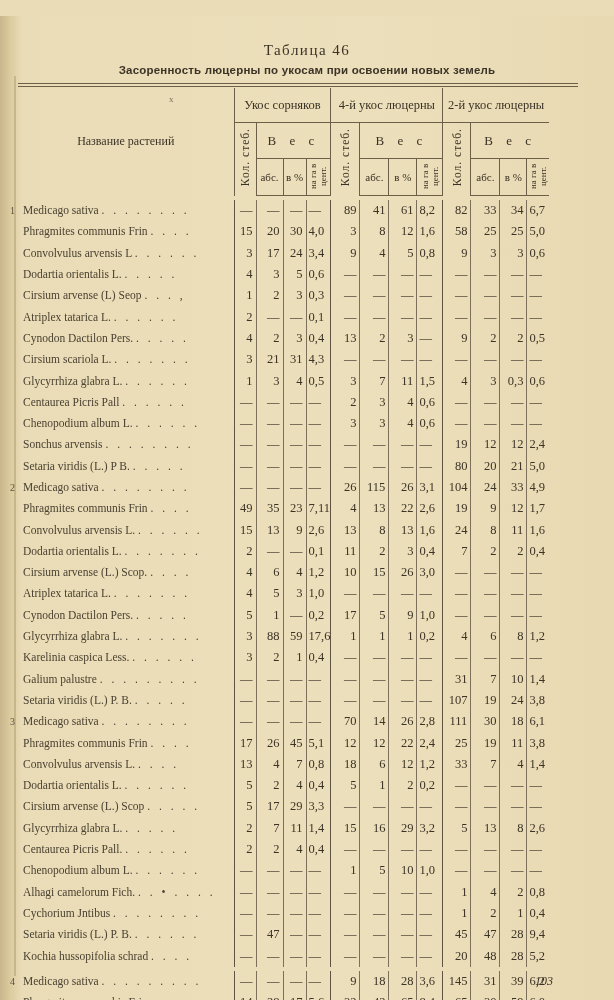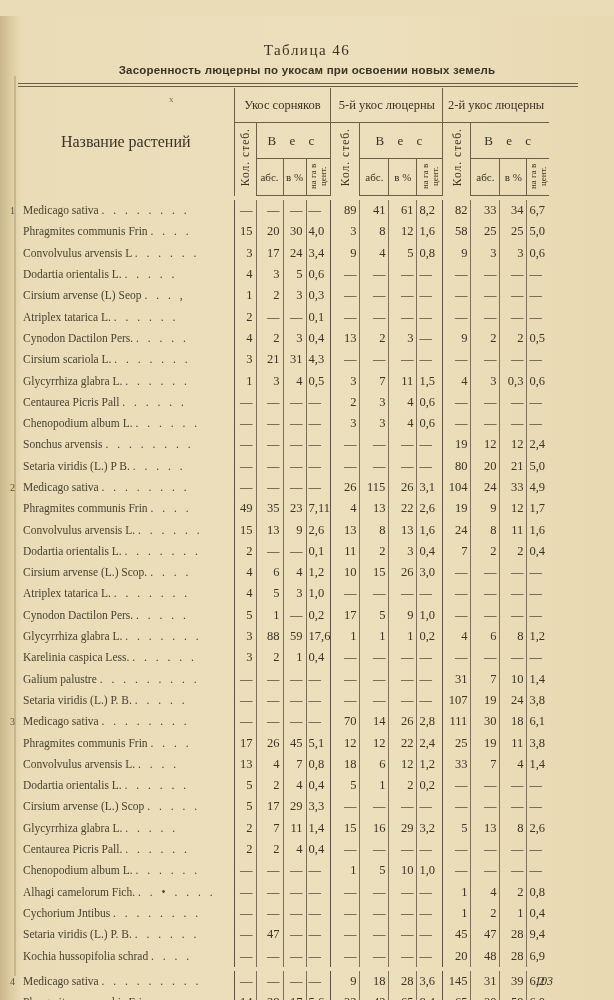--- a/index.html
+++ b/index.html
@@ -33,21 +33,21 @@
     font-size:12.5px; color:#3b3326;
   }
   table.t td, table.t th { padding:0; font-weight:normal; }
   .hdr th { border-left:1px solid #6b5f48; vertical-align:middle; text-align:center; }
   .hdr th.first { border-left:none; }
   .grp { height:34px; border-bottom:1px solid #6b5f48; font-size:12.5px; }
   .wes { height:35px; border-bottom:1px solid #6b5f48; font-size:13px; letter-spacing:5px; }
   .sub { height:34px; font-size:11px; }
   .vert { writing-mode:vertical-rl; transform:rotate(180deg); font-size:11.5px; letter-spacing:1px; }
   .vert.small { font-size:9px; letter-spacing:0; line-height:10px; }
-  .namehdr { font-size:16px; text-align:center; }
+  .namehdr { font-size:12px; text-align:center; }
   tr.hdr-last th { border-bottom:1px solid #6b5f48; }
 
   tr.row td { height:21.3px; line-height:21px; border-left:1px solid #7d705a; text-align:right; padding-right:3px; font-size:12.5px; }
   tr.row td.name { border-left:none; text-align:left; padding-left:5px; padding-right:2px; white-space:nowrap; font-size:11.5px; color:#4a4232; position:relative; }
   tr.row td.dec { text-align:left; padding-left:2px; padding-right:0; }
   tr.row td.thick { border-left:1.5px solid #5e5340; }
   .grpnum { position:absolute; left:-8px; top:0; font-size:10px; color:#5a5040; }
   tr.gap td { height:4px; line-height:4px; }
   .dots { letter-spacing:3px; color:#4a4232; }
   .pageno { position:absolute; top:958px; left:535px; font-size:12px; color:#3b3326;font-style:italic; }
@@ -77,21 +77,21 @@
         <col style="width:26px">
       <col style="width:28px">
         <col style="width:29px">
         <col style="width:27px">
         <col style="width:22px">
     </colgroup>
     <thead>
       <tr class="hdr">
         <th class="first namehdr" rowspan="3"><span>Название растений</span></th>
         <th colspan="4" class="grp">Укос сорняков</th>
-        <th colspan="4" class="grp">5-й укос люцерны</th>
+        <th colspan="4" class="grp">4-й укос люцерны</th>
         <th colspan="4" class="grp">2-й укос люцерны</th>
       </tr>
       <tr class="hdr">
         <th rowspan="2"><span class="vert">Кол. стеб.</span></th>
         <th colspan="3" class="wes">В е с</th>
         <th rowspan="2"><span class="vert">Кол. стеб.</span></th>
         <th colspan="3" class="wes">В е с</th>
         <th rowspan="2"><span class="vert">Кол. стеб.</span></th>
         <th colspan="3" class="wes">В е с</th>
       </tr>
@@ -642,21 +642,21 @@
           <td class="">—</td>
           <td class="">—</td>
           <td class="dec">—</td>
           <td class="thick">—</td>
           <td class="">—</td>
           <td class="">—</td>
           <td class="dec">—</td>
           <td class="thick">20</td>
           <td class="">48</td>
           <td class="">28</td>
-          <td class="dec">6,9</td>
+          <td class="dec">5,2</td>
         </tr>
         <tr class="gap">
           <td colspan="13"></td>
         </tr>
         <tr class="row">
           <td class="name"><span class="grpnum">4</span><span>Medicago sativa</span> <span class="dots">. . . . . . . . .</span></td>
           <td class="thick">—</td>
           <td class="">—</td>
           <td class="">—</td>
           <td class="dec">—</td>

